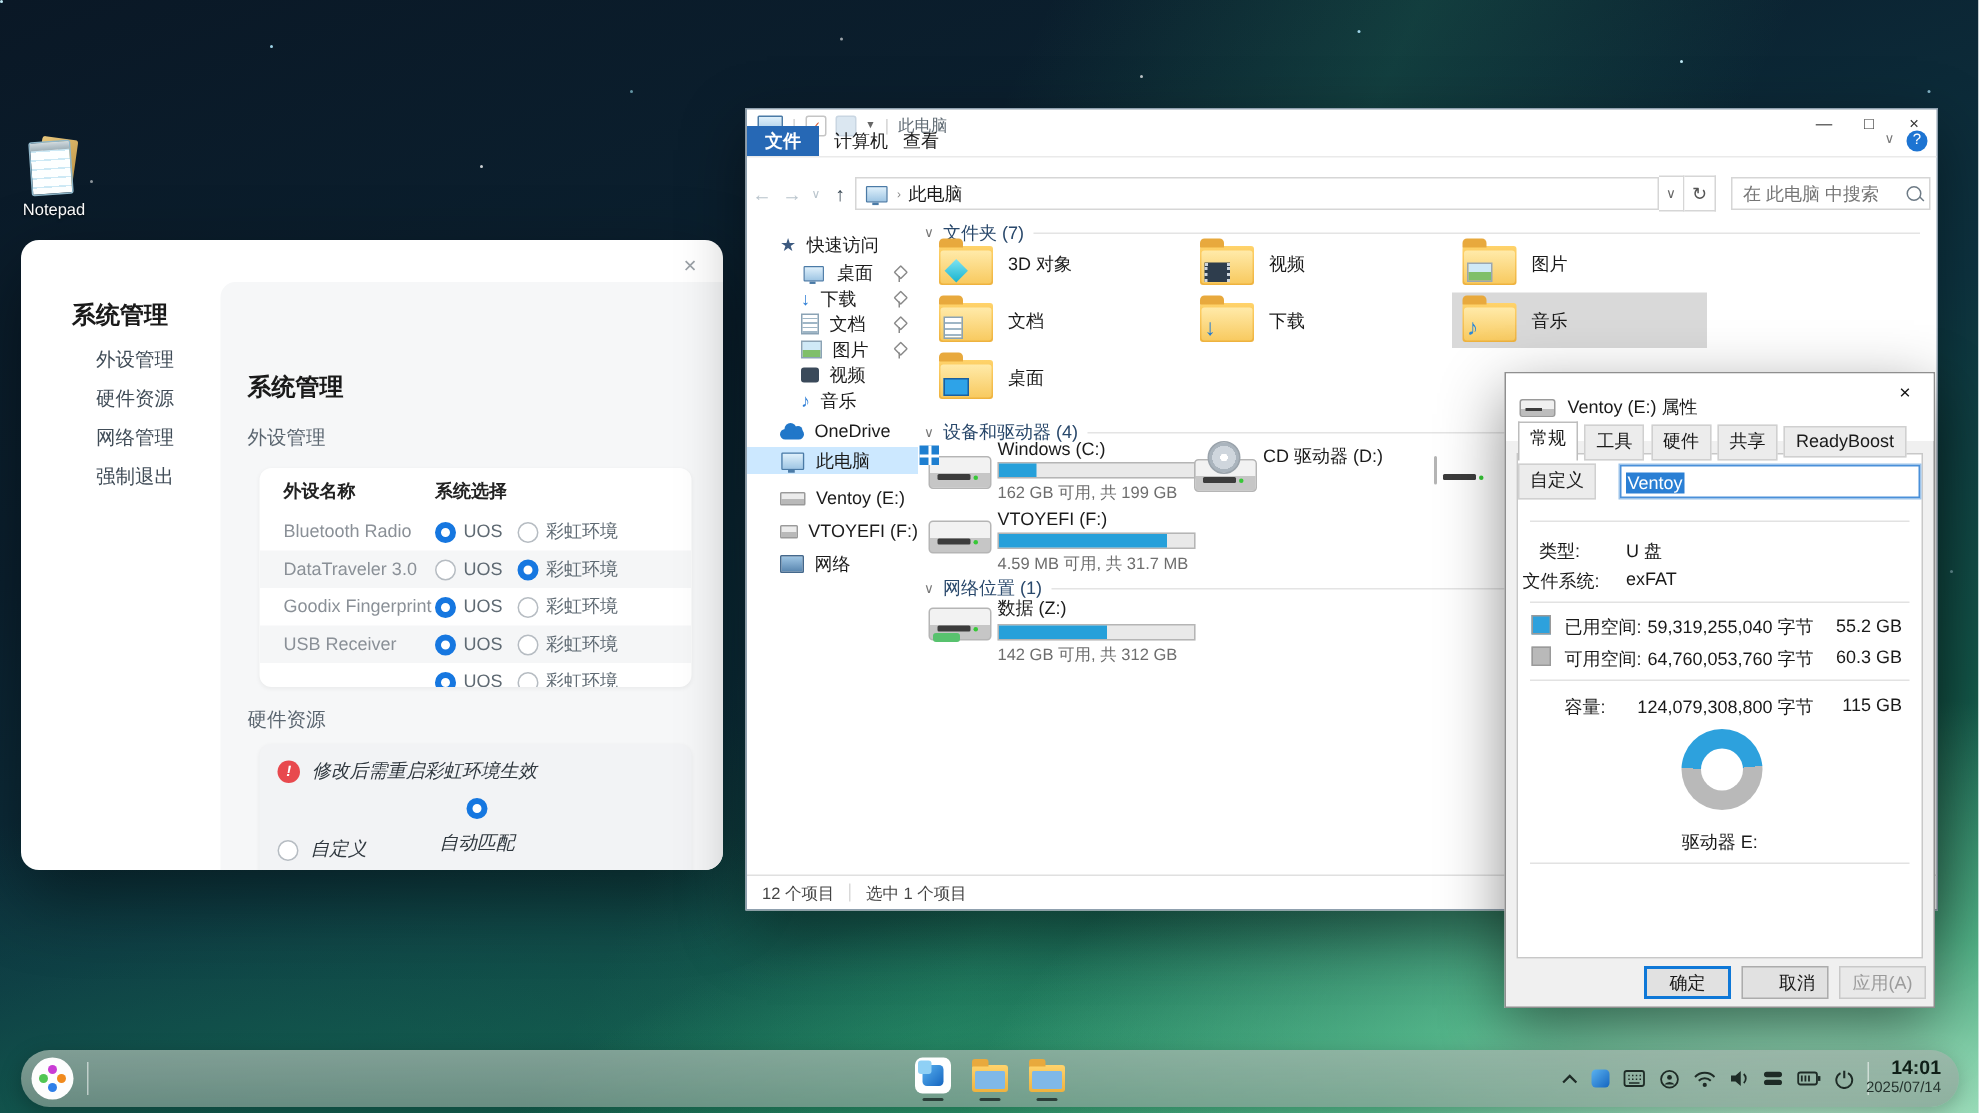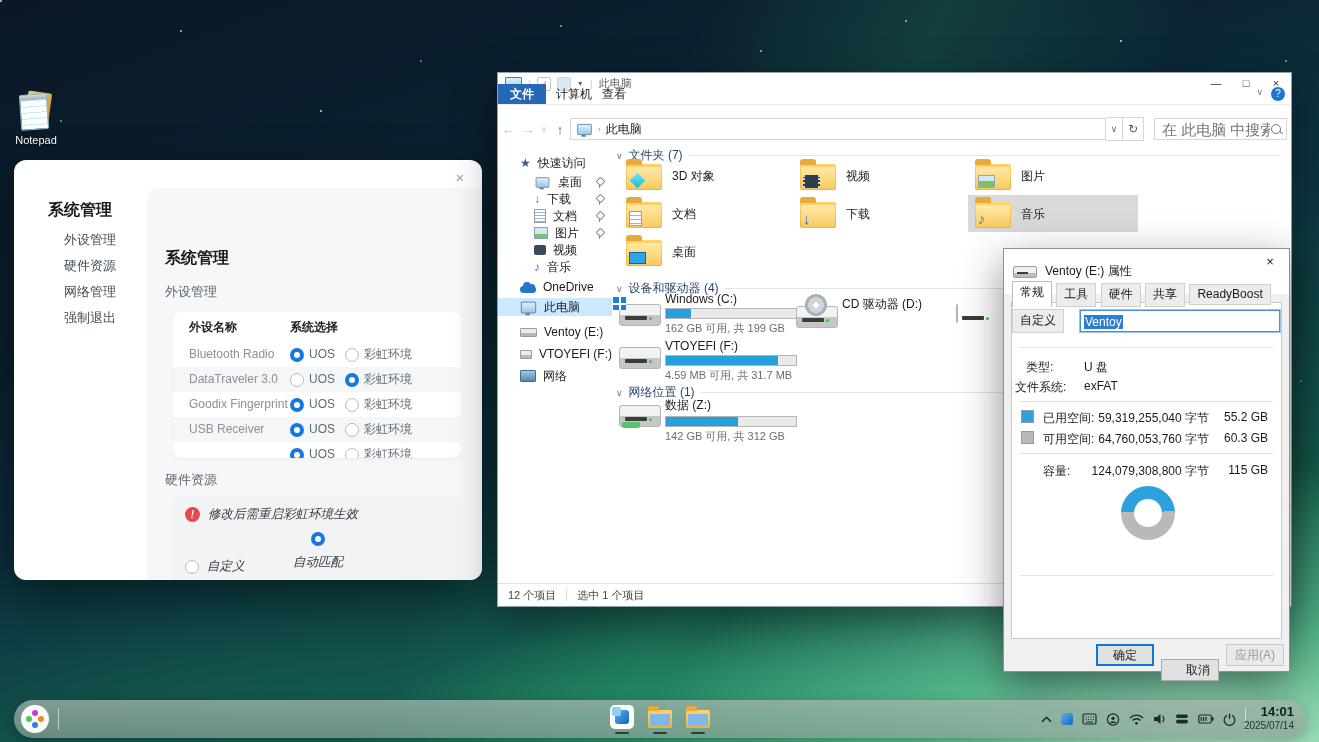--- a/index.html
+++ b/index.html
@@ -72,21 +72,21 @@
   .x-help{position:absolute;right:6px;top:3px;width:14px;height:14px;border-radius:50%;background:#1d74d2;color:#fff;font-size:10px;line-height:14px;text-align:center;}
   .x-mchev{position:absolute;right:28px;top:3px;font-size:9px;color:#777;}
   .x-addrbar{position:absolute;left:0;right:0;top:42px;height:28px;display:flex;align-items:center;}
   .nav-arrow{font-size:13px;color:#b9c4cc;width:20px;text-align:center;}
   .nav-arrow.up{color:#3b4a56;}
   .addr-box{display:flex;align-items:center;gap:5px;width:536px;height:22px;border:1px solid #d6d6d6;background:#fff;padding-left:5px;font-size:12px;color:#1a1a1a;box-sizing:border-box;}
   .addr-chev{font-size:8px;color:#888;}
   .tool-box{width:16px;height:22px;border:1px solid #d6d6d6;border-left:none;background:#fff;text-align:center;line-height:22px;font-size:9px;color:#666;}
   .tool-box.rf{width:20px;font-size:12px;color:#555;}
   .search-box{position:relative;margin-left:10px;width:133px;height:22px;border:1px solid #d6d6d6;background:#fff;box-sizing:border-box;}
-  .search-box input{border:none;outline:none;width:108px;height:20px;font-size:15px;color:#444;padding:0 0 0 7px;background:transparent;font-family:inherit;}
+  .search-box input{border:none;outline:none;width:108px;height:20px;font-size:12px;color:#444;padding:0 0 0 7px;background:transparent;font-family:inherit;}
   .lens{position:absolute;right:5px;top:5px;width:8px;height:8px;border:1.4px solid #6d7a85;border-radius:50%;}
   .lens::after{content:"";position:absolute;left:7px;top:7px;width:4px;height:1.4px;background:#6d7a85;transform:rotate(45deg);}
   .x-nav{position:absolute;left:0;top:74px;width:114px;bottom:23px;font-size:12px;color:#1b1b1b;}
   .nav-row{position:absolute;left:0;right:0;height:18px;display:flex;align-items:center;gap:7px;cursor:pointer;}
   .nav-row .lbl{white-space:nowrap;}
   .nav-row.sel{background:#cce8ff;}
   .ind1{padding-left:22px;} .ind2{padding-left:36px;}
   .pin{position:relative;width:9px;height:9px;margin-left:auto;margin-right:8px;flex:none;}
   .pin::before{content:"";position:absolute;left:2px;top:0;width:5px;height:5px;border:1px solid #8a8a8a;border-radius:1px;transform:rotate(45deg);}
   .pin::after{content:"";position:absolute;left:4px;bottom:-1px;width:1px;height:4px;background:#8a8a8a;}
@@ -538,24 +538,25 @@
       <span class="p-size" style="top:107px;">55.2 GB</span>
       <span class="swatch" style="left:9px;top:128px;background:#b9b9b9;"></span>
       <span class="p-abs" style="left:31px;top:128px;">可用空间:</span>
       <span class="p-bytes" style="top:128px;">64,760,053,760 字节</span>
       <span class="p-size" style="top:128px;">60.3 GB</span>
       <div class="p-hr" style="top:150px;"></div>
       <span class="p-abs" style="left:31px;top:160px;">容量:</span>
       <span class="p-bytes" style="top:160px;">124,079,308,800 字节</span>
       <span class="p-size" style="top:160px;">115 GB</span>
       <div class="donut" style="top:183px;"></div>
+      <span class="p-abs" style="left:0;right:0;top:250px;text-align:center;">驱动器 E:</span>
       <div class="p-hr" style="top:272px;"></div>
     </div>
     <span class="wbtn primary" style="left:92px;top:395px;">确定</span>
-    <span class="wbtn" style="left:157px;top:410px;padding-left:16px;">取消</span>
+    <span class="wbtn" style="left:157px;top:395px;padding-left:16px;">取消</span>
     <span class="wbtn disabled" style="left:222px;top:395px;">应用(A)</span>
   </div>
 
   <div class="taskbar">
     <span class="launcher">
       <i style="left:5px;top:11px;background:#51c653;"></i>
       <i style="left:11px;top:5px;background:#c93bd4;"></i>
       <i style="left:17px;top:11px;background:#f08a1d;"></i>
       <i style="left:11px;top:17px;background:#2f7fe8;"></i>
     </span>

